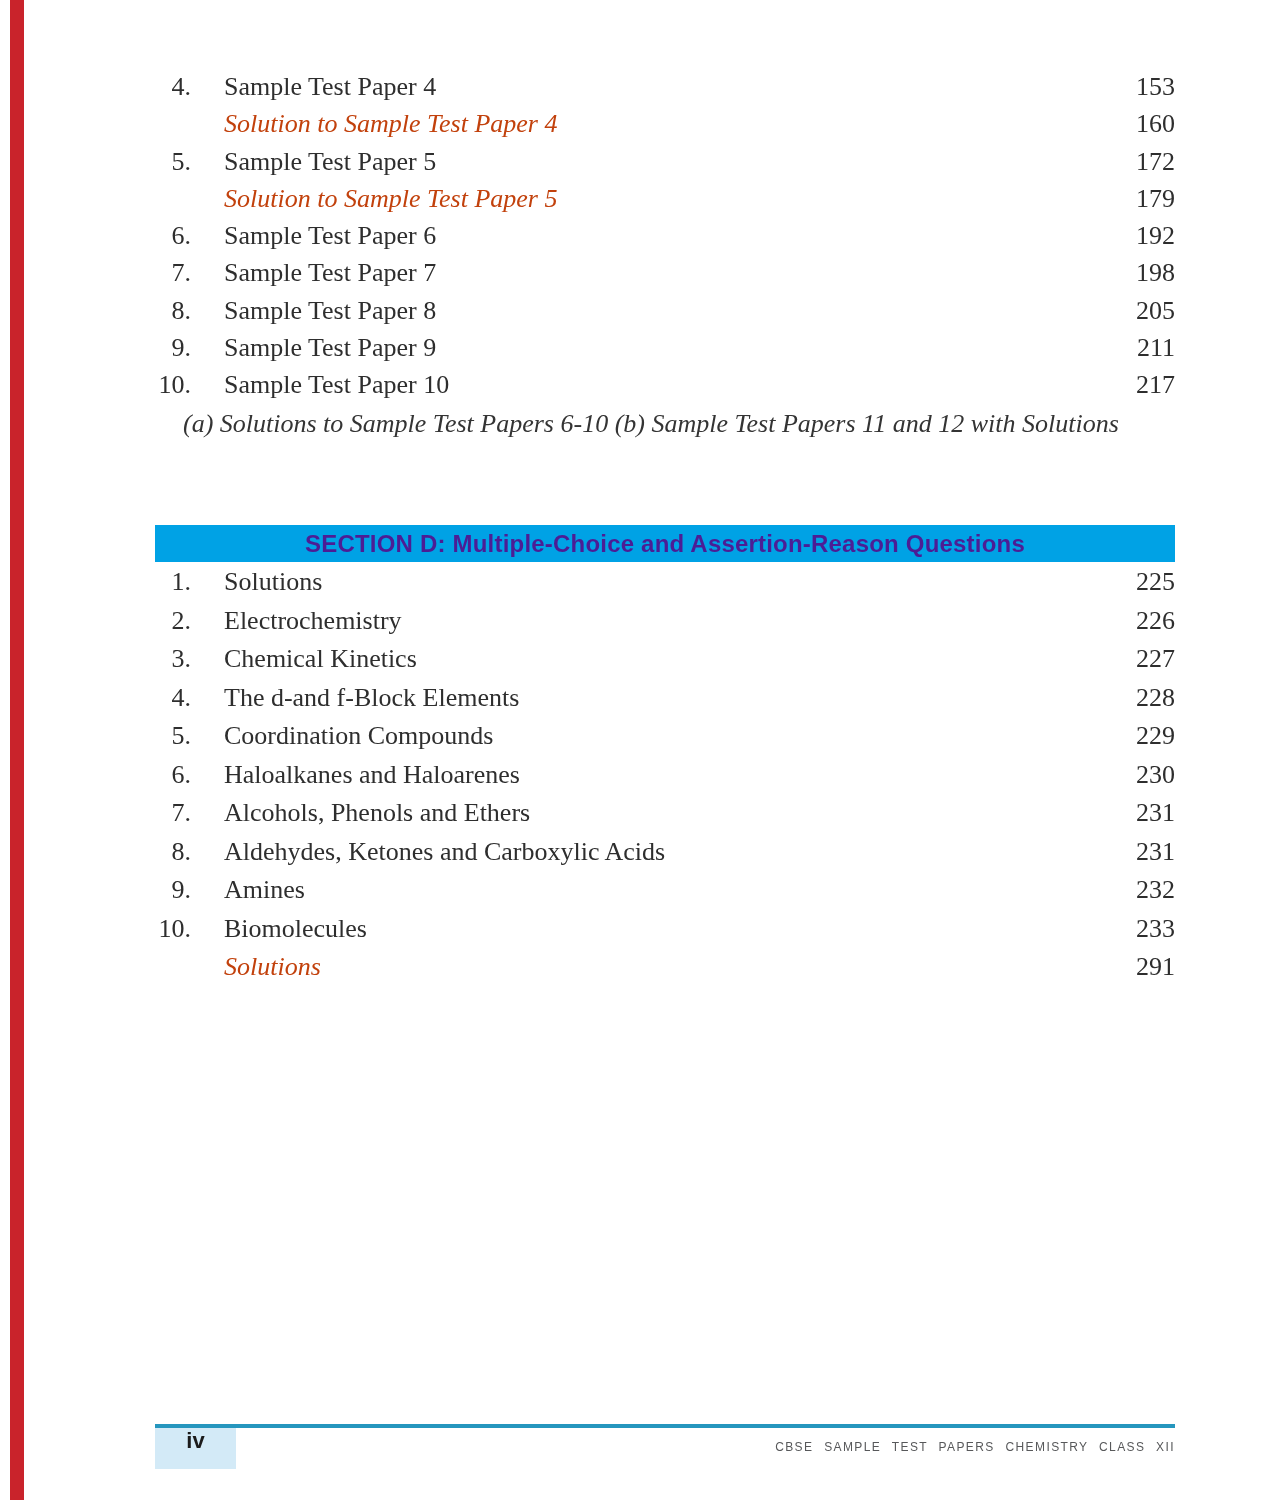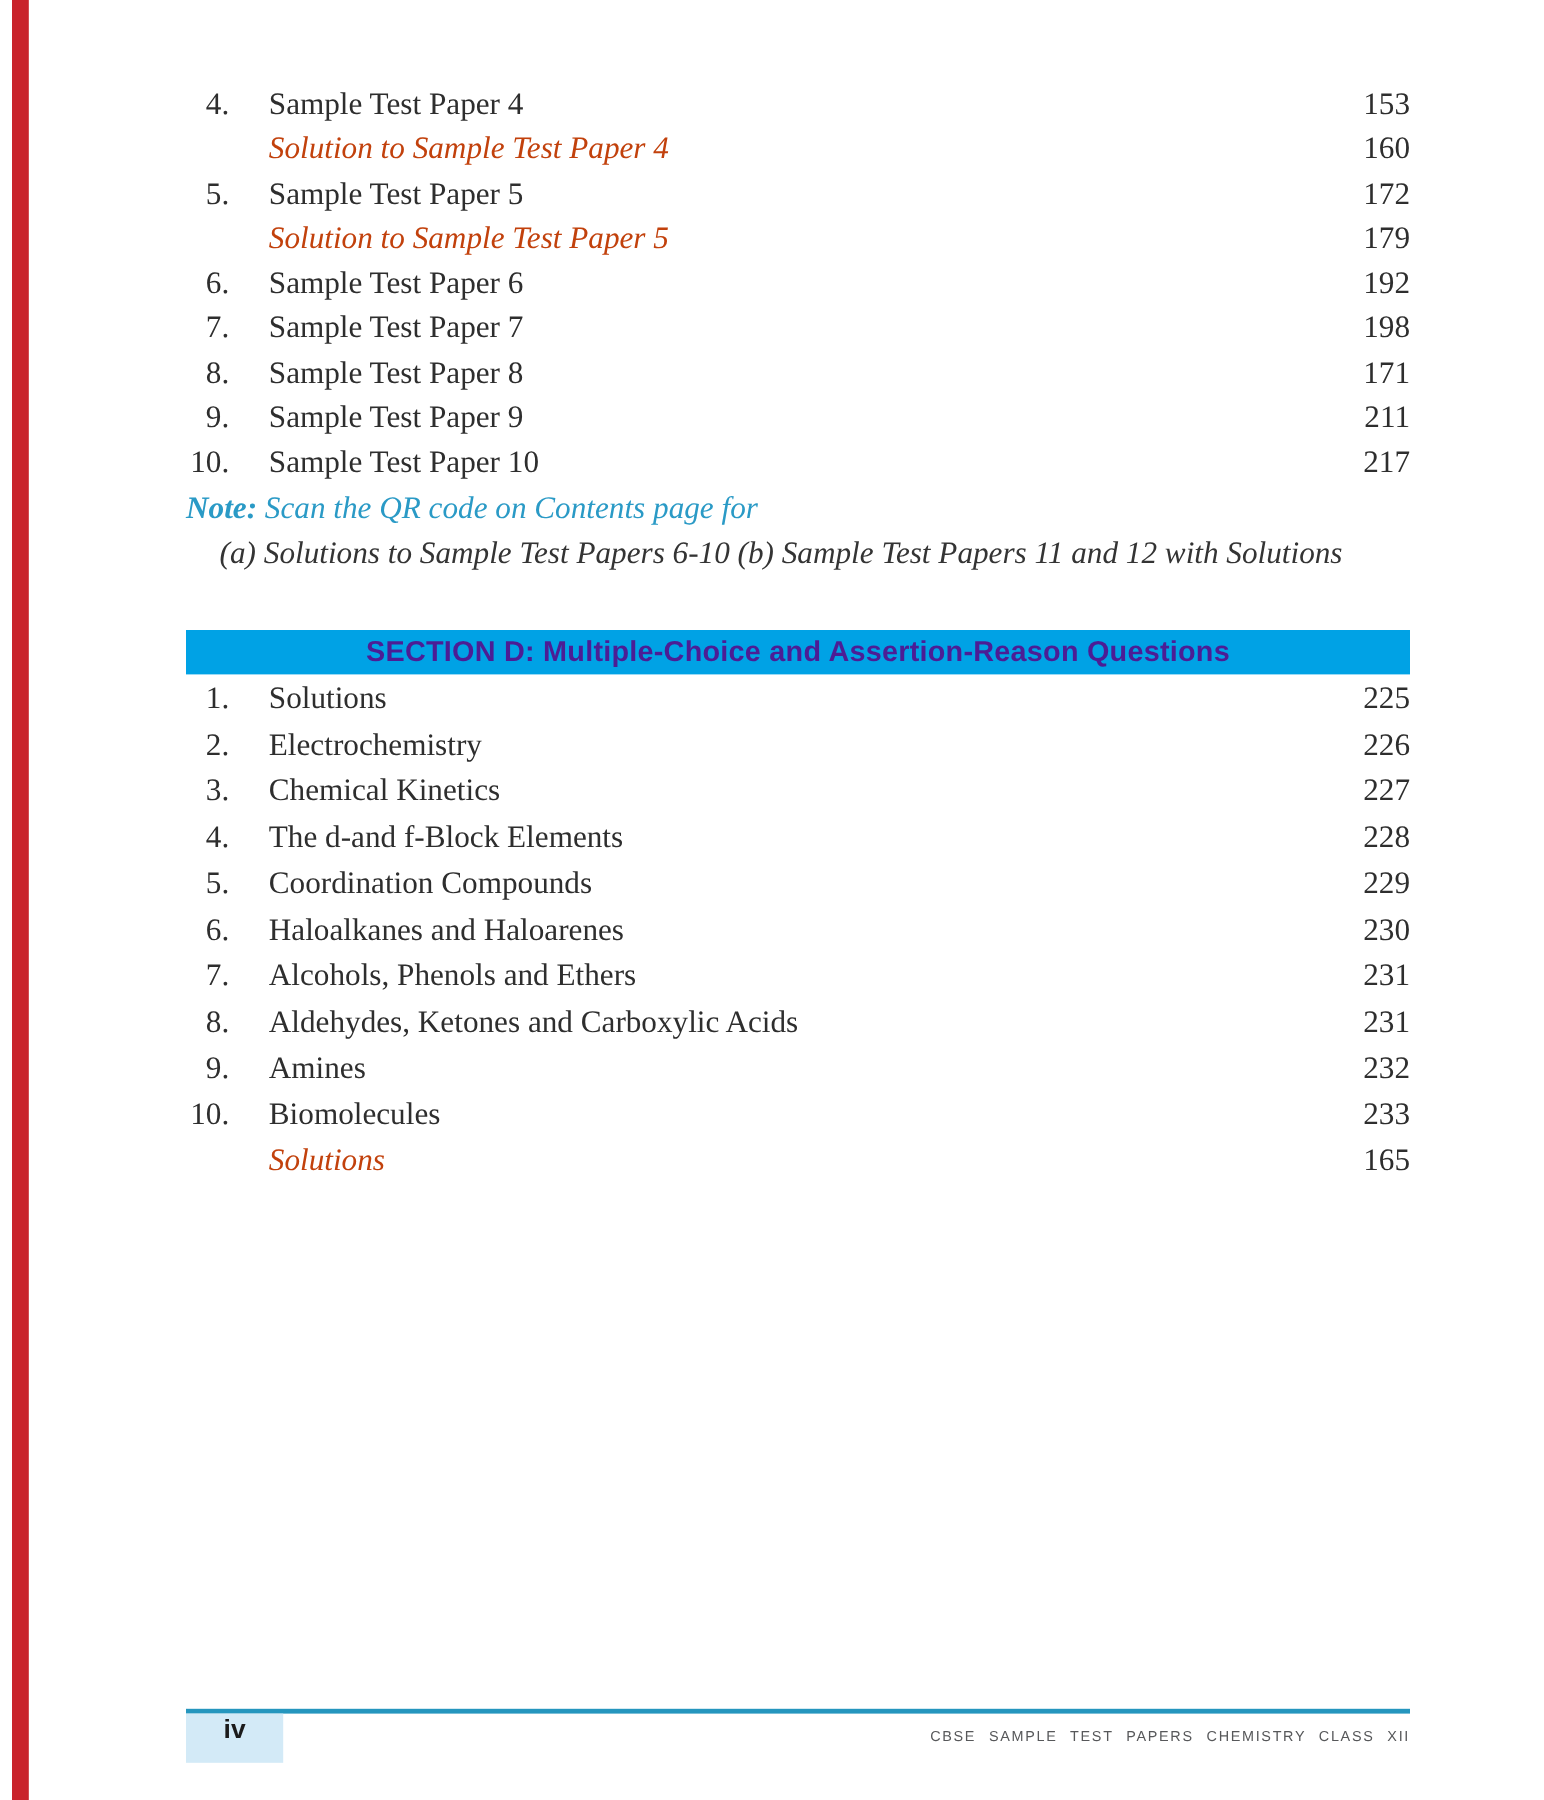--- a/index.html
+++ b/index.html
@@ -83,38 +83,35 @@
     <span class="pg">192</span>
   </div>
   <div class="row">
     <span class="num">7.</span>
     <span class="label">Sample Test Paper 7</span>
     <span class="pg">198</span>
   </div>
   <div class="row">
     <span class="num">8.</span>
     <span class="label">Sample Test Paper 8</span>
-    <span class="pg">171</span>
+    <span class="pg">205</span>
   </div>
   <div class="row">
     <span class="num">9.</span>
     <span class="label">Sample Test Paper 9</span>
     <span class="pg">211</span>
   </div>
   <div class="row">
     <span class="num">10.</span>
     <span class="label">Sample Test Paper 10</span>
     <span class="pg">217</span>
   </div>
 </div>
 
 <div class="content note-block" style="position:absolute;">
-  <div class="note-line">
-    <span class="note-prefix" style="color:#2a9ac6;">Note:</span><span style="color:#2a9ac6;"> Scan the QR code on Contents page for</span>
-  </div>
   <div class="note-line plain-italic">(a) Solutions to Sample Test Papers 6-10 (b) Sample Test Papers 11 and 12 with Solutions</div>
 </div>
 
 <div class="section-bar" style="background:#00a2e5;">
   <span>SECTION D: Multiple-Choice and Assertion-Reason Questions</span>
 </div>
 
 <div class="content sec-block" style="position:absolute;">
   <div class="row">
     <span class="num">1.</span>
@@ -162,21 +159,21 @@
     <span class="pg">232</span>
   </div>
   <div class="row">
     <span class="num">10.</span>
     <span class="label">Biomolecules</span>
     <span class="pg">233</span>
   </div>
   <div class="row">
     <span class="num"></span>
     <span class="label italic">Solutions</span>
-    <span class="pg">165</span>
+    <span class="pg">291</span>
   </div>
 </div>
 
 <div class="footer-rule" style="background:#2596be;"></div>
 <div class="page-badge" style="background:#d3eaf7;">
   <span>iv</span>
 </div>
 <div class="running-title">CBSE SAMPLE TEST PAPERS CHEMISTRY CLASS XII</div>
 
 </body></html>

